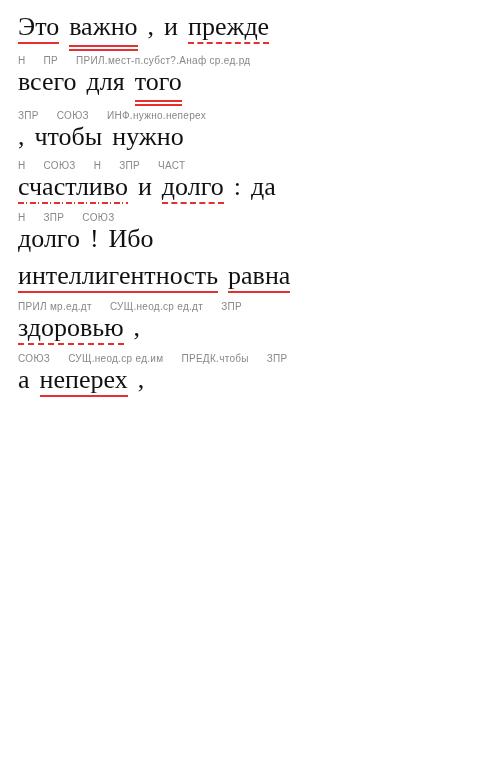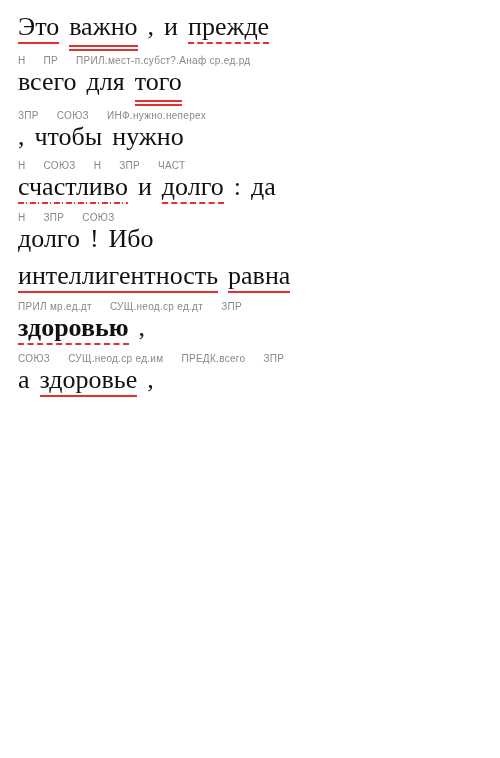--- a/index.html
+++ b/index.html
@@ -171,35 +171,35 @@
       </div>
     </div>
     <div class="block">
       <div class="tags-row">
         <span class="tag">ПРИЛ мр.ед.дт</span>
         <span class="tag">СУЩ.неод.ср ед.дт</span>
         <span class="tag">ЗПР</span>
       </div>
       <div class="words-row">
         <span class="word-wrap">
-          <span class="word" style="border-bottom: 2px dashed rgb(229, 48, 48); font-weight: bold;">здоровью</span>
+          <span class="word" style="border-bottom: 2px dashed rgb(229, 48, 48);">здоровью</span>
         </span>
         <span class="punct">,</span>
       </div>
     </div>
     <div class="block">
       <div class="tags-row">
         <span class="tag">СОЮЗ</span>
         <span class="tag">СУЩ.неод.ср ед.им</span>
-        <span class="tag">ПРЕДК.всего</span>
+        <span class="tag">ПРЕДК.чтобы</span>
         <span class="tag">ЗПР</span>
       </div>
       <div class="words-row">
         <span class="word-wrap">
           <span class="word">а</span>
         </span>
         <span class="word-wrap">
-          <span class="word" style="border-bottom: 2px solid rgb(229, 48, 48);">здоровье</span>
+          <span class="word" style="border-bottom: 2px solid rgb(229, 48, 48);">неперех</span>
         </span>
         <span class="punct">,</span>
       </div>
     </div>
   </div>
 
 </body></html>

